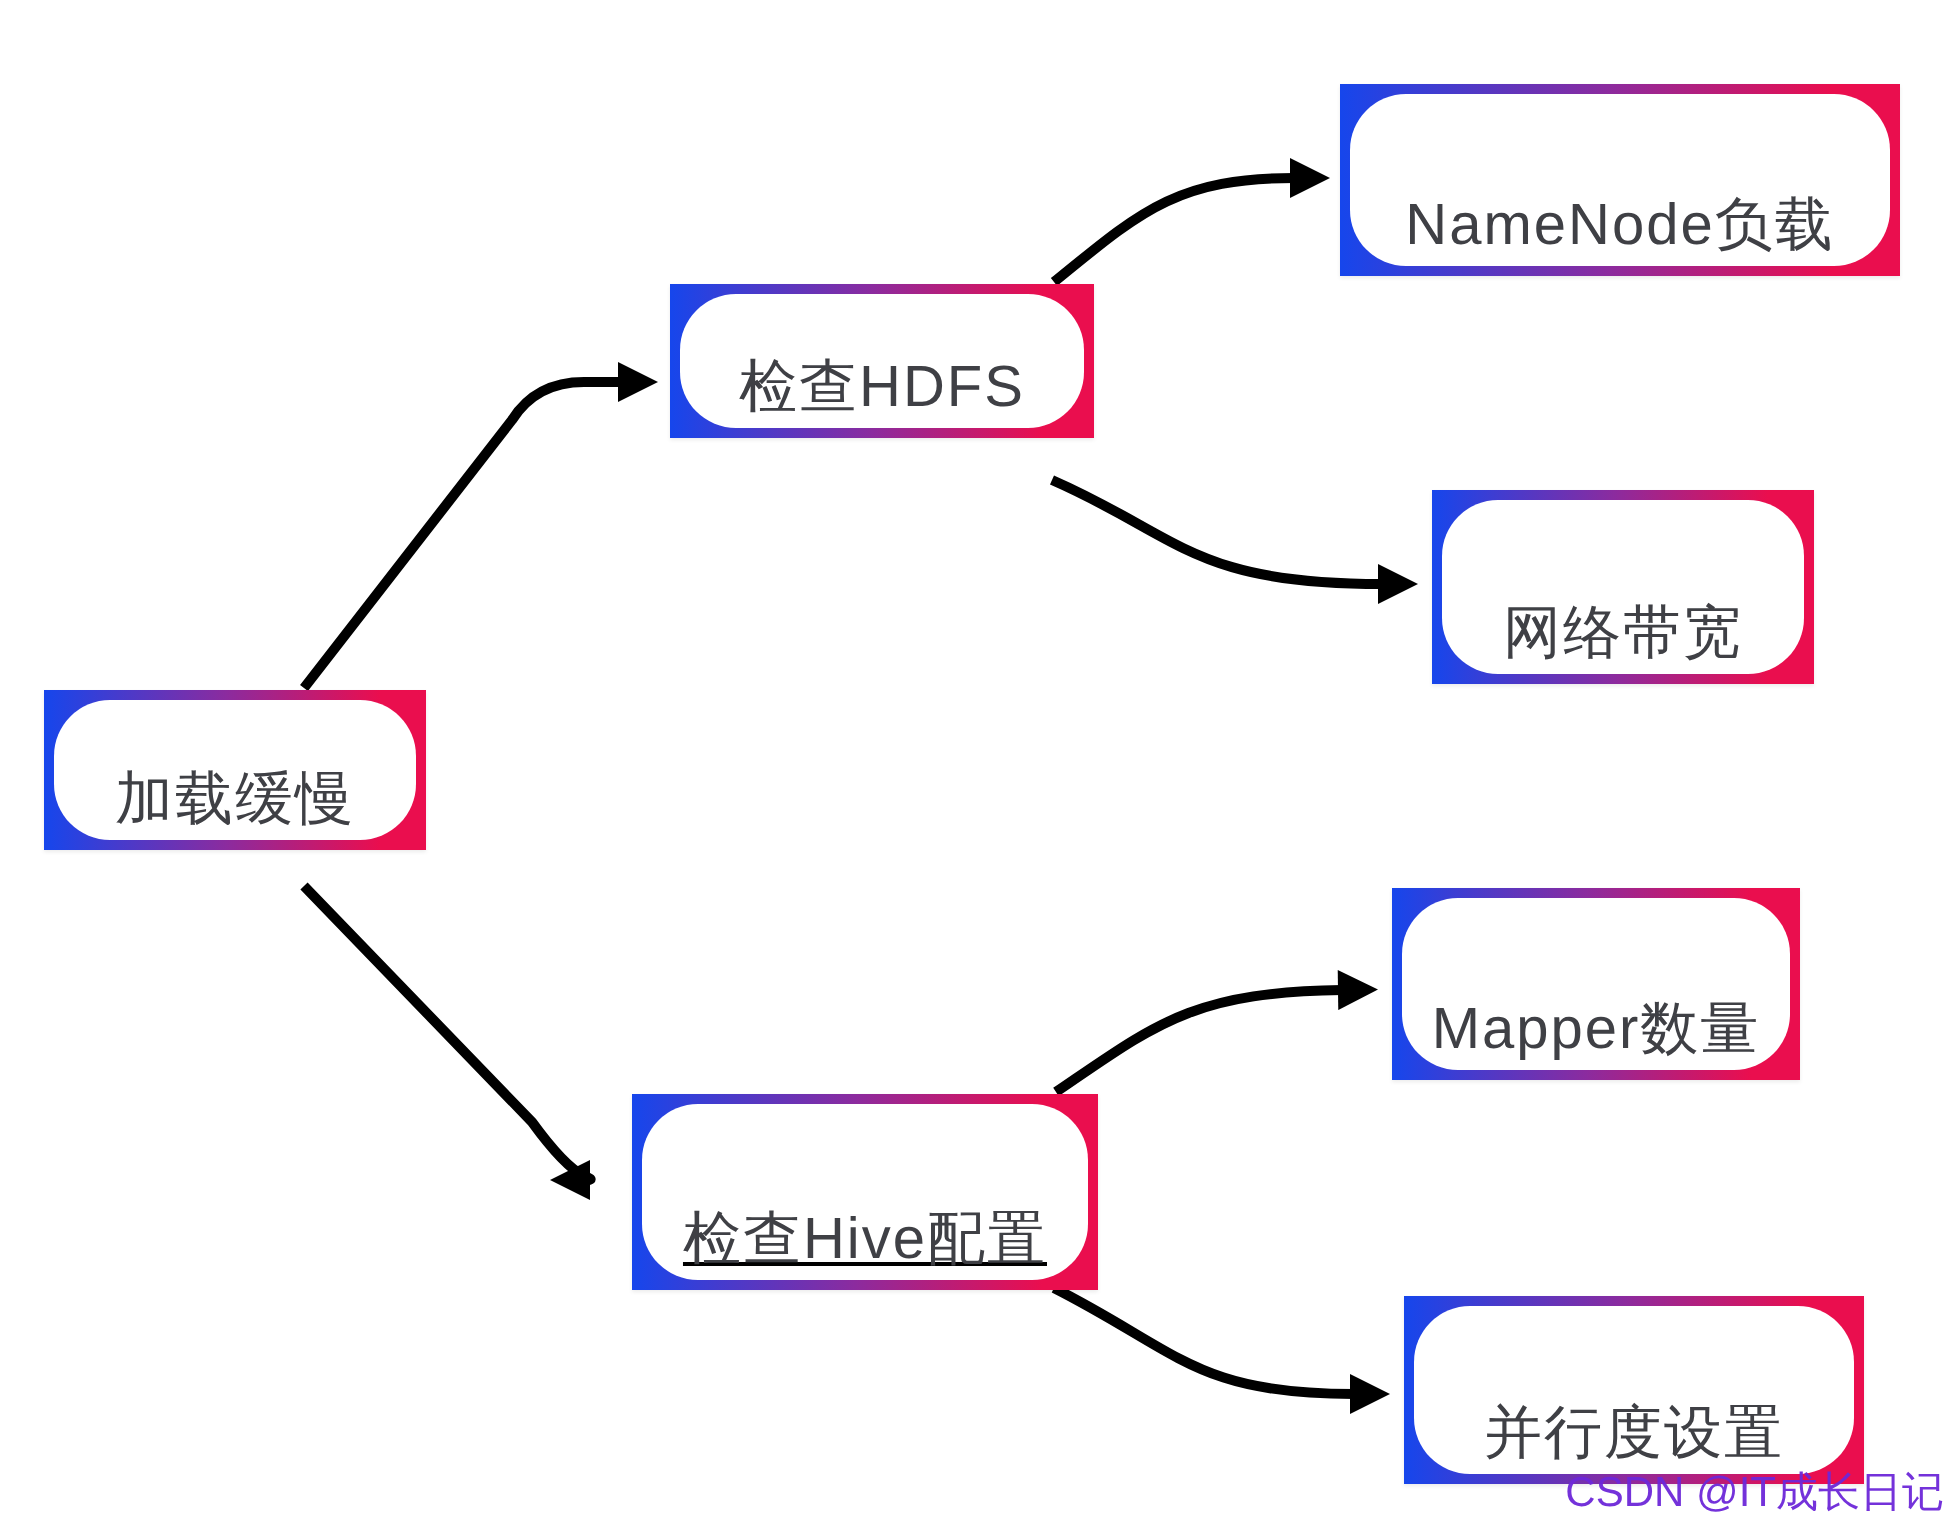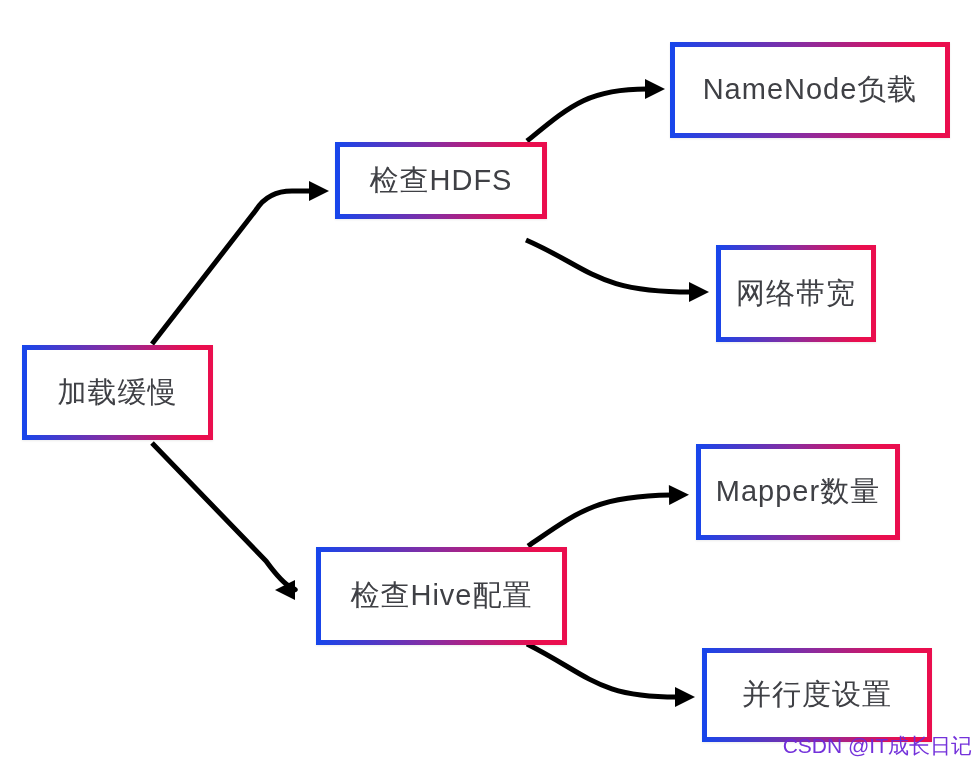--- a/index.html
+++ b/index.html
@@ -33,22 +33,23 @@
     box-sizing: border-box;
     background: linear-gradient(90deg, #1646ec 0%, #8c2b9e 48%, #ea0e4e 88%);
     padding: 5px;
     box-shadow: 0 1px 2px rgba(0,0,0,0.08);
   }
   .node-inner {
     width: 100%;
     height: 100%;
     background: #ffffff;
     display: flex;
-    align-items: center;
+    align-items: flex-end;
     justify-content: center;
+    border-radius: 28px;
   }
   .node-label {
     color: #3f4045;
     font-size: 29px;
     letter-spacing: 1px;
     white-space: nowrap;
   }
   .watermark {
     position: absolute;
     right: 2px;
@@ -72,45 +73,45 @@
       </marker>
     </defs>
     <path class="edge" marker-end="url(#arrowhead)" d="M 152 344 L 256 210 Q 268 191 292 191 L 311 191"></path>
     <path class="edge" marker-end="url(#arrowhead)" d="M 527 141 C 570 106 588 89 647 89"></path>
     <path class="edge" marker-end="url(#arrowhead)" d="M 526 240 C 590 268 596 292 691 292"></path>
     <path class="edge" marker-end="url(#arrowhead)" d="M 152 443 L 266 561 Q 282 583 292 588 Q 298 590 293 590"></path>
     <path class="edge" marker-end="url(#arrowhead)" d="M 528 546 C 578 512 596 496 671 495"></path>
     <path class="edge" marker-end="url(#arrowhead)" d="M 527 644 C 590 676 598 697 677 697"></path>
   </svg>
 
-  <div class="node" style="left: 22px; top: 345px; width: 191px; height: 95px;">
+  <div class="node" style="left: 22px; top: 345px; width: 191px; height: 80px;">
     <div class="node-inner">
       <span class="node-label">加载缓慢</span>
     </div>
   </div>
 
   <div class="node" style="left: 335px; top: 142px; width: 212px; height: 77px;">
     <div class="node-inner">
       <span class="node-label">检查HDFS</span>
     </div>
   </div>
 
   <div class="node" style="left: 670px; top: 42px; width: 280px; height: 96px;">
     <div class="node-inner">
       <span class="node-label">NameNode负载</span>
     </div>
   </div>
 
-  <div class="node" style="left: 716px; top: 245px; width: 160px; height: 97px;">
+  <div class="node" style="left: 716px; top: 245px; width: 191px; height: 97px;">
     <div class="node-inner">
       <span class="node-label">网络带宽</span>
     </div>
   </div>
 
-  <div class="node" style="left: 316px; top: 547px; width: 251px; height: 98px;">
+  <div class="node" style="left: 316px; top: 547px; width: 233px; height: 98px; text-decoration: underline;">
     <div class="node-inner">
       <span class="node-label">检查Hive配置</span>
     </div>
   </div>
 
   <div class="node" style="left: 696px; top: 444px; width: 204px; height: 96px;">
     <div class="node-inner">
       <span class="node-label">Mapper数量</span>
     </div>
   </div>

